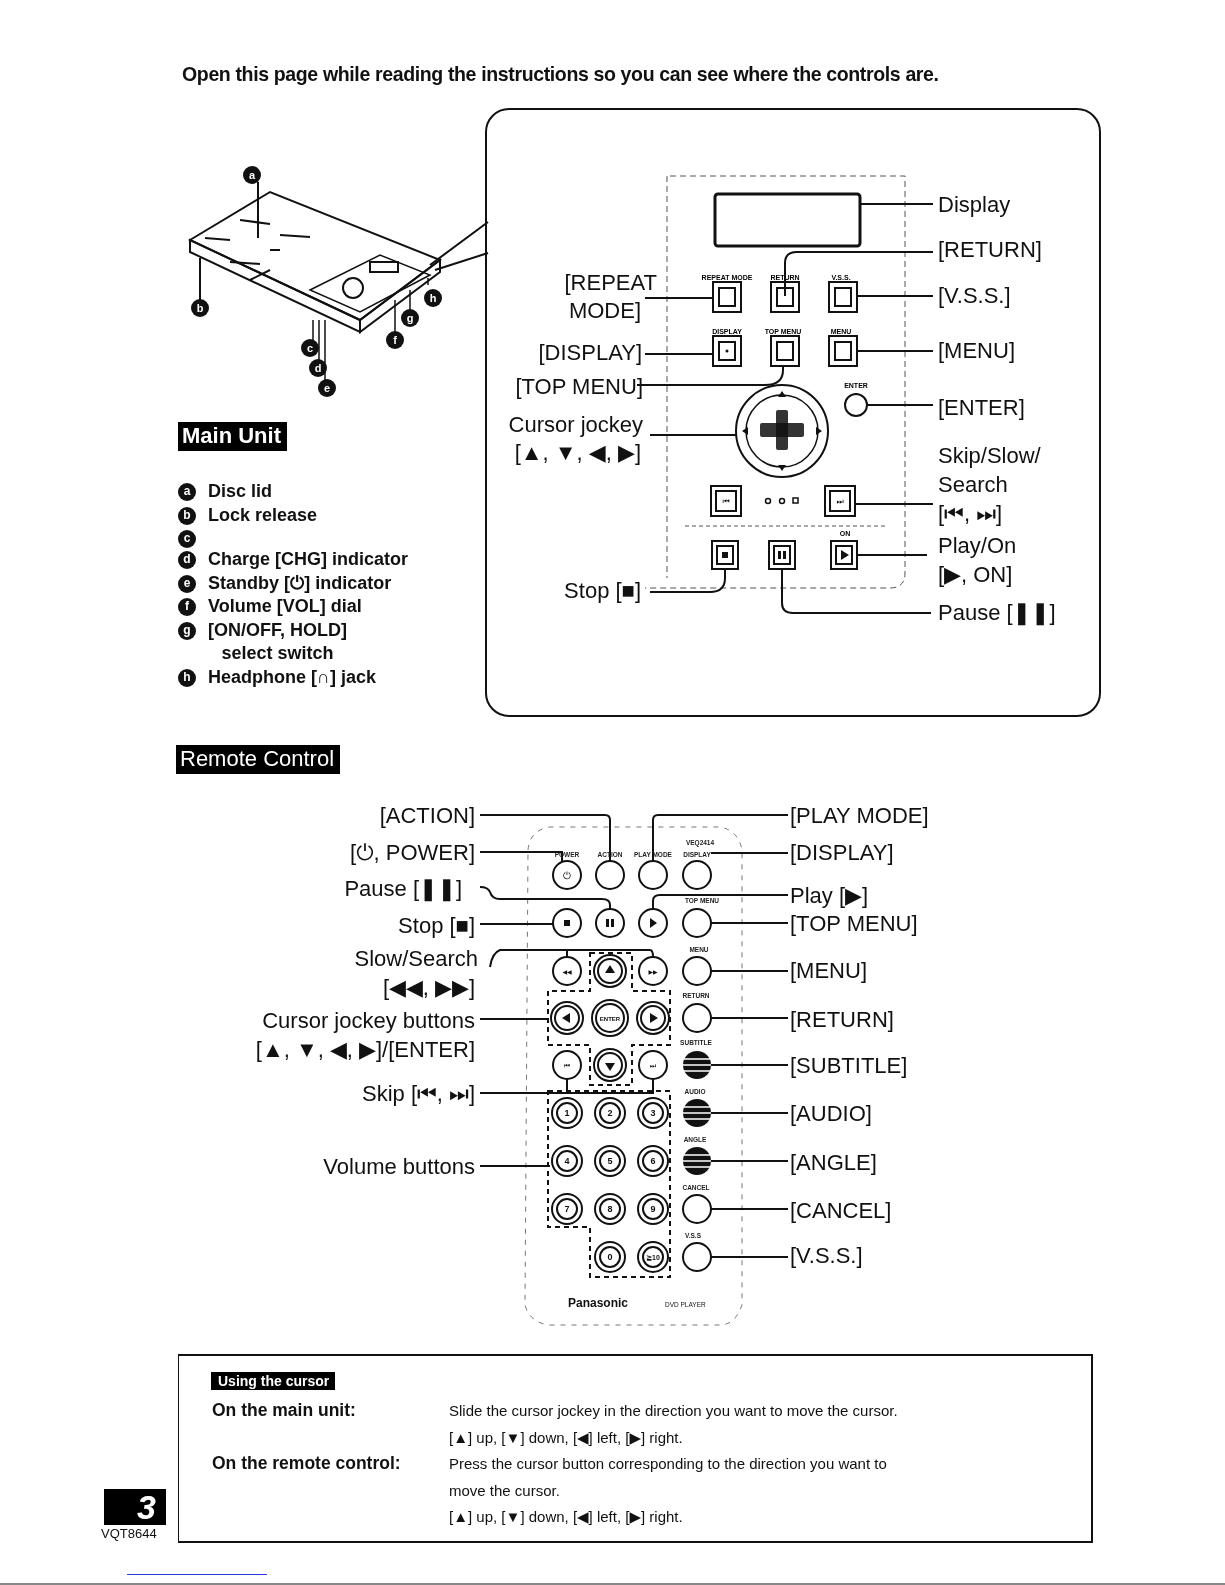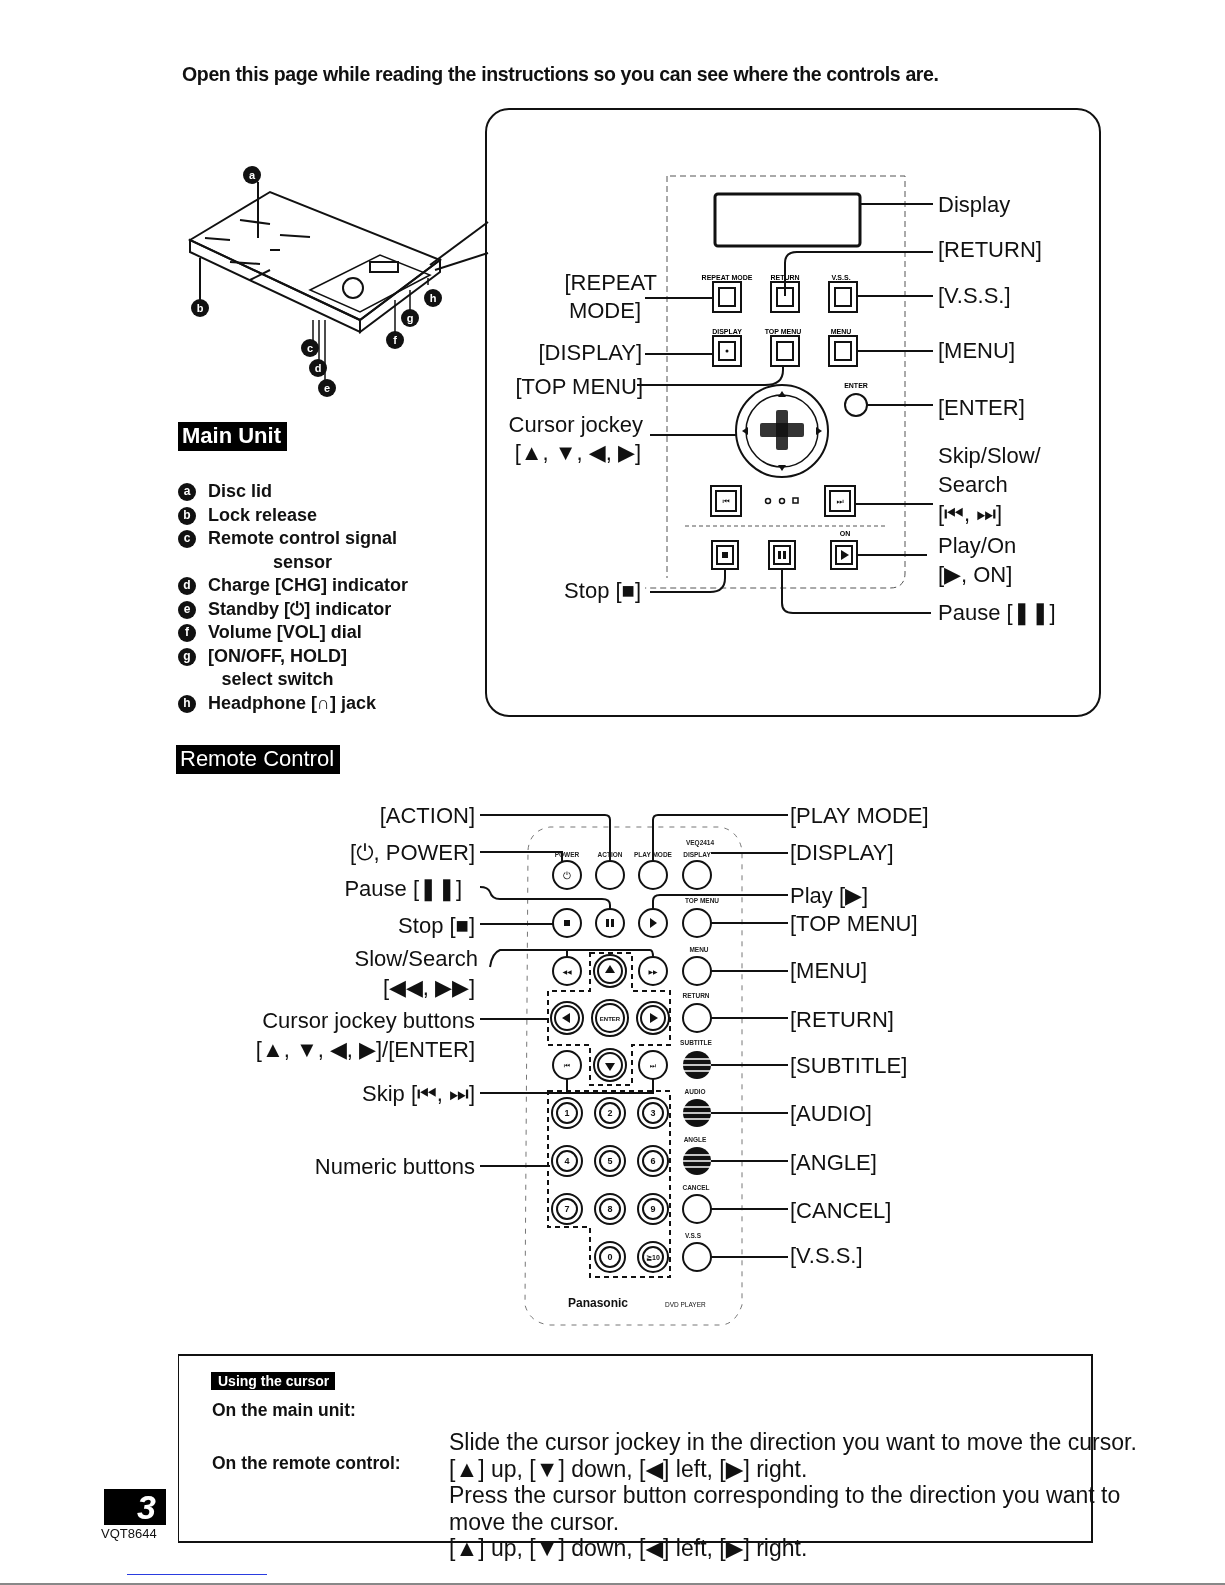--- a/index.html
+++ b/index.html
@@ -15,21 +15,21 @@
   .legend-item { display:flex; align-items:flex-start; }
   .bullet { width:18px; height:18px; border-radius:50%; background:#111; color:#fff; font-size:12px;
             display:inline-flex; align-items:center; justify-content:center; margin-right:12px; margin-top:3px; flex:none; font-weight:bold; }
   .legend-text { white-space:pre-line;text-align:center; }
   .panel { left:485px; top:108px; width:612px; height:605px; border:2px solid #111; border-radius:24px; }
   .lbl { font-size:22px; white-space:nowrap; }
   .lbl-r { text-align:right; }
   .cursor-box { left:178px; top:1354px; width:912px; height:185px; border:2px solid #111; border-left-width:1.5px; }
   .cursor-badge { left:211px; top:1372px; font-size:14px; padding:1px 6px 1px 7px; }
   .cursor-row-label { font-size:17.5px; font-weight:bold; white-space:nowrap; }
-  .cursor-row-text { font-size:23px; line-height:26.5px; white-space:pre-line;margin-top:31px; }
+  .cursor-row-text { font-size:15px; line-height:26.5px; white-space:pre-line; }
   .page-num { left:104px; top:1489px; width:62px; height:36px; background:#000; color:#fff; font-size:34px;
               font-weight:bold; font-style:italic; text-align:right; padding-right:10px; box-sizing:border-box; line-height:36px; }
   .page-code { left:101px; top:1526px; font-size:13px; }
   .bottom-link { left:127px; top:1574px; width:140px; height:1px; background:#2a3ce0; }
   .bottom-rule { left:0; top:1583px; width:1225px; height:2px; background:#888; }
   svg text { font-family:"Liberation Sans", sans-serif; }
 </style>
 </head>
 <body>
 
@@ -88,22 +88,20 @@
   <div class="legend-item">
       <span class="bullet">a</span>
       <span class="legend-text">Disc lid</span>
     </div>
   <div class="legend-item">
       <span class="bullet">b</span>
       <span class="legend-text">Lock release</span>
     </div>
   <div class="legend-item">
       <span class="bullet">c</span>
-      <span class="legend-text">Remote control signal
-sensor</span>
     </div>
   <div class="legend-item">
       <span class="bullet">d</span>
       <span class="legend-text">Charge [CHG] indicator</span>
     </div>
   <div class="legend-item">
       <span class="bullet">e</span>
       <span class="legend-text">Standby [⏻] indicator</span>
     </div>
   <div class="legend-item">
@@ -411,21 +409,21 @@
 
 <div class="abs lbl lbl-r" style="right:750px;top:803px">[ACTION]</div>
 <div class="abs lbl lbl-r" style="right:750px;top:840px">[⏻, POWER]</div>
 <div class="abs lbl lbl-r" style="right:763px;top:876px">Pause [❚❚]</div>
 <div class="abs lbl lbl-r" style="right:750px;top:913px">Stop [■]</div>
 <div class="abs lbl lbl-r" style="right:747px;top:946px">Slow/Search</div>
 <div class="abs lbl lbl-r" style="right:750px;top:975px">[◀◀, ▶▶]</div>
 <div class="abs lbl lbl-r" style="right:750px;top:1008px">Cursor jockey buttons</div>
 <div class="abs lbl lbl-r" style="right:750px;top:1037px">[▲, ▼, ◀, ▶]/[ENTER]</div>
 <div class="abs lbl lbl-r" style="right:750px;top:1081px">Skip [⏮, ⏭]</div>
-<div class="abs lbl lbl-r" style="right:750px;top:1154px">Numeric buttons</div>
+<div class="abs lbl lbl-r" style="right:750px;top:1154px">Volume buttons</div>
 
 <div class="abs lbl" style="left:790px;top:803px">[PLAY MODE]</div>
 <div class="abs lbl" style="left:790px;top:840px">[DISPLAY]</div>
 <div class="abs lbl" style="left:790px;top:883px">Play [▶]</div>
 <div class="abs lbl" style="left:790px;top:911px">[TOP MENU]</div>
 <div class="abs lbl" style="left:790px;top:958px">[MENU]</div>
 <div class="abs lbl" style="left:790px;top:1007px">[RETURN]</div>
 <div class="abs lbl" style="left:790px;top:1053px">[SUBTITLE]</div>
 <div class="abs lbl" style="left:790px;top:1101px">[AUDIO]</div>
 <div class="abs lbl" style="left:790px;top:1150px">[ANGLE]</div>

